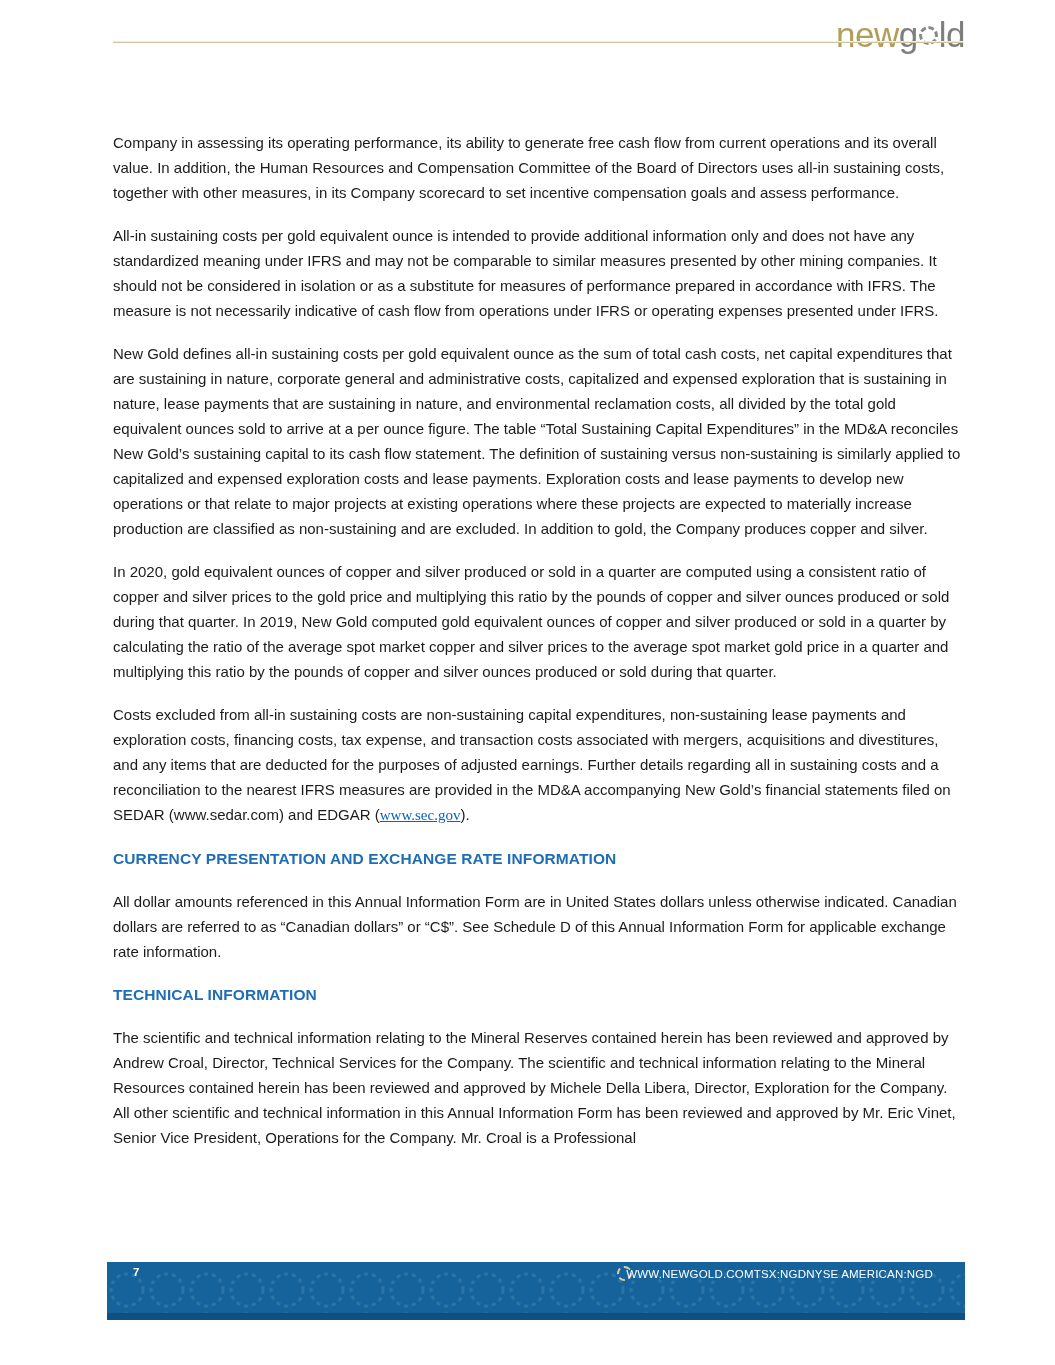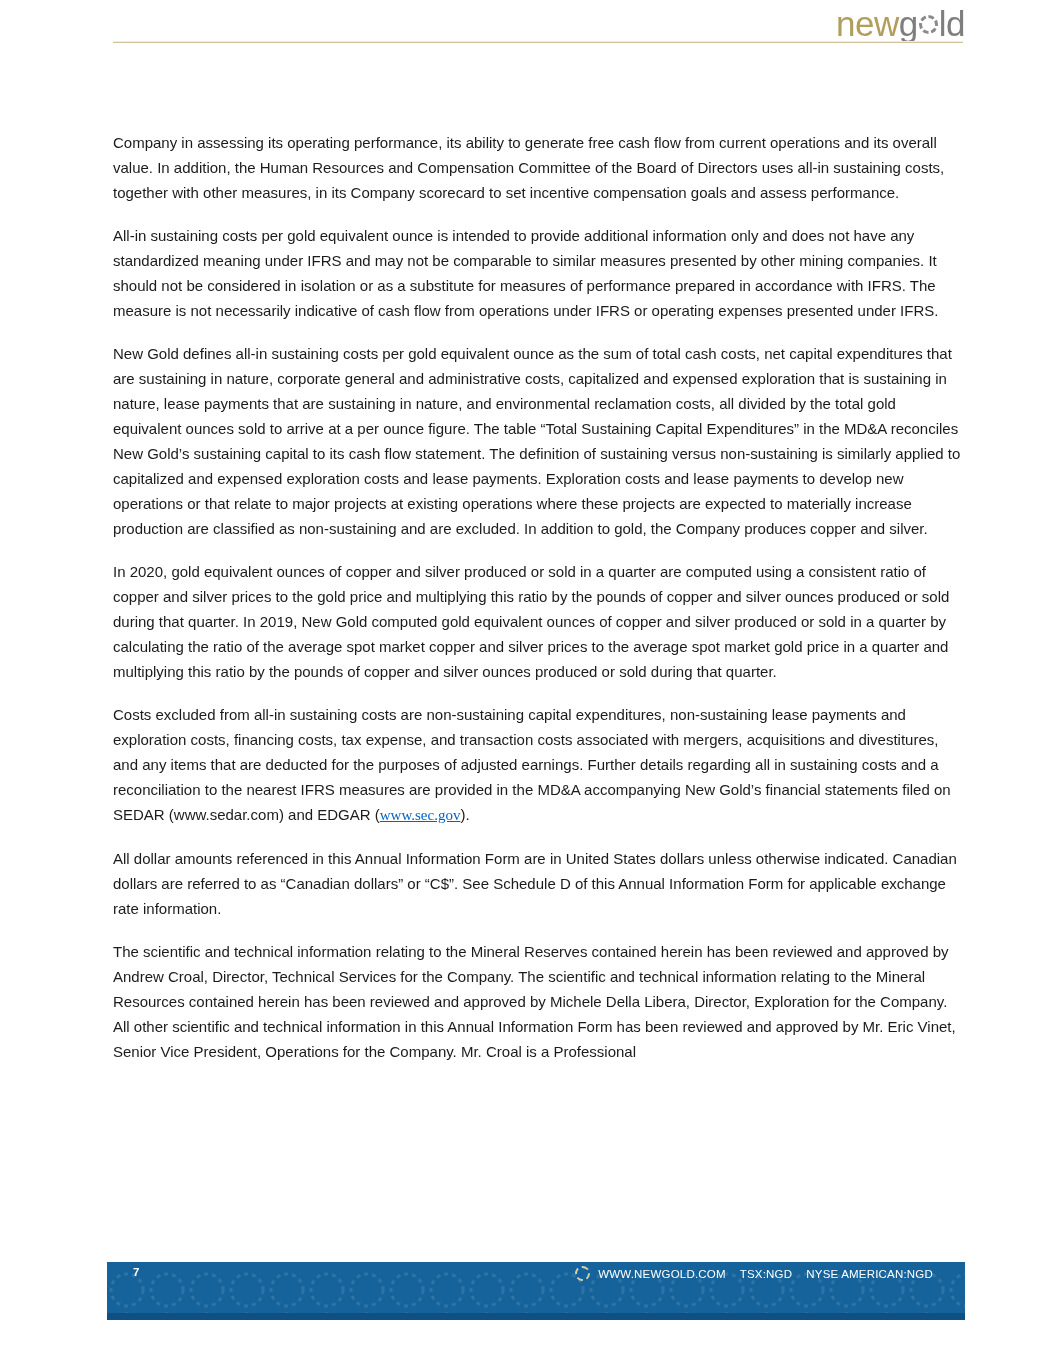--- a/index.html
+++ b/index.html
@@ -10,21 +10,21 @@
     position: relative;
     font-family: "Liberation Sans", "DejaVu Sans", sans-serif;
     color: #1b1b1b;
     overflow: hidden;
   }
 
   
   .header { position: absolute; top: 0; left: 0; width: 100%; height: 46px; }
   .logo {
     position: absolute;
-    top: 4px;
+    top: 15px;
     right: 90px;
     font-size: 35px;
     font-weight: 400;
     letter-spacing: -0.5px;
     white-space: nowrap;
   }
   .logo-new { color: #b19d5c; }
   .logo-gray { color: #7e7e7e; }
   .logo-o {
     display: inline-block;
@@ -88,21 +88,20 @@
     font-weight: bold;
   }
   .footer-right {
     position: absolute;
     top: 4px; right: 32px;
     font-size: 11.5px;
     letter-spacing: 0.2px;
     white-space: nowrap;
     display: flex;
     align-items: center;
-    gap: 14px;
   }
   .footer-circle-icon {
     display: inline-block;
     width: 15px; height: 15px;
     border: 2px dashed #d9d0a4;
     border-radius: 50%;
     margin-right: -6px;
   }
 </style>
 </head>
@@ -113,22 +112,24 @@
   <div class="header-rule"></div>
 </div>
 
 <div class="content">
   <p>Company in assessing its operating performance, its ability to generate free cash flow from current operations and its overall value. In addition, the Human Resources and Compensation Committee of the Board of Directors uses all-in sustaining costs, together with other measures, in its Company scorecard to set incentive compensation goals and assess performance.</p>
   <p>All-in sustaining costs per gold equivalent ounce is intended to provide additional information only and does not have any standardized meaning under IFRS and may not be comparable to similar measures presented by other mining companies. It should not be considered in isolation or as a substitute for measures of performance prepared in accordance with IFRS. The measure is not necessarily indicative of cash flow from operations under IFRS or operating expenses presented under IFRS.</p>
   <p>New Gold defines all-in sustaining costs per gold equivalent ounce as the sum of total cash costs, net capital expenditures that are sustaining in nature, corporate general and administrative costs, capitalized and expensed exploration that is sustaining in nature, lease payments that are sustaining in nature, and environmental reclamation costs, all divided by the total gold equivalent ounces sold to arrive at a per ounce figure. The table “Total Sustaining Capital Expenditures” in the MD&amp;A reconciles New Gold’s sustaining capital to its cash flow statement.  The definition of sustaining versus non-sustaining is similarly applied to capitalized and expensed exploration costs and lease payments. Exploration costs and lease payments to develop new operations or that relate to major projects at existing operations where these projects are expected to materially increase production are classified as non-sustaining and are excluded.  In addition to gold, the Company produces copper and silver.</p>
   <p>In 2020, gold equivalent ounces of copper and silver produced or sold in a quarter are computed using a consistent ratio of copper and silver prices to the gold price and multiplying this ratio by the pounds of copper and silver ounces produced or sold during that quarter. In 2019, New Gold computed gold equivalent ounces of copper and silver produced or sold in a quarter by calculating the ratio of the average spot market copper and silver prices to the average spot market gold price in a quarter and multiplying this ratio by the pounds of copper and silver ounces produced or sold during that quarter.</p>
   <p><span>Costs excluded from all-in sustaining costs are non-sustaining capital expenditures, non-sustaining lease payments and exploration costs, financing costs, tax expense, and transaction costs associated with mergers, acquisitions and divestitures, and any items that are deducted for the purposes of adjusted earnings.  Further details regarding all in sustaining costs and a reconciliation to the nearest IFRS measures are provided in the MD&amp;A accompanying New Gold’s financial statements filed on SEDAR (www.sedar.com) and EDGAR (</span><a class="doc-link">www.sec.gov</a><span>).</span></p>
 
+  <div class="section-heading">CURRENCY PRESENTATION AND EXCHANGE RATE INFORMATION</div>
   <p>All dollar amounts referenced in this Annual Information Form are in United States dollars unless otherwise indicated. Canadian dollars are referred to as “Canadian dollars” or “C$”.  See Schedule D of this Annual Information Form for applicable exchange rate information.</p>
 
+  <div class="section-heading">TECHNICAL INFORMATION</div>
   <p>The scientific and technical information relating to the Mineral Reserves contained herein has been reviewed and approved by Andrew Croal, Director, Technical Services for the Company. The scientific and technical information relating to the Mineral Resources contained herein has been reviewed and approved by Michele Della Libera, Director, Exploration for the Company. All other scientific and technical information in this Annual Information Form has been reviewed and approved by Mr. Eric Vinet, Senior Vice President, Operations for the Company. Mr. Croal is a Professional</p>
 </div>
 
 <div class="footer">
   <svg class="footer-pattern" width="858" height="58" xmlns="http://www.w3.org/2000/svg">
     <defs>
       <pattern id="dots" width="40" height="40" patternUnits="userSpaceOnUse">
         <circle cx="20" cy="22" r="16" fill="none" stroke="rgba(255,255,255,0.10)" stroke-width="3" stroke-dasharray="4 4"></circle>
       </pattern>
     </defs>

